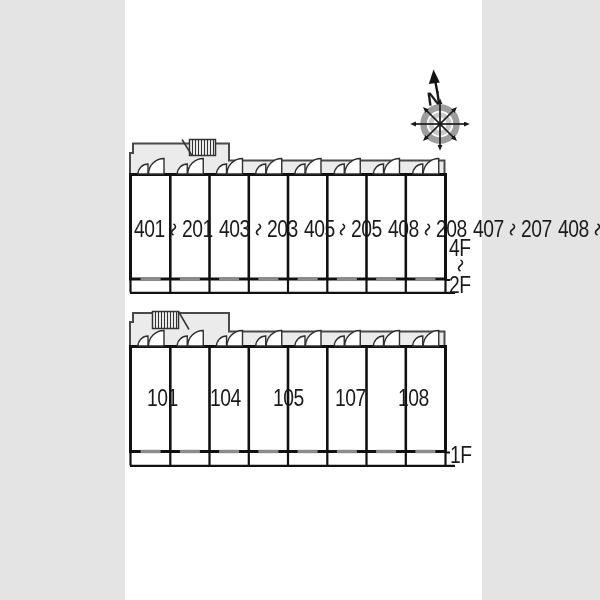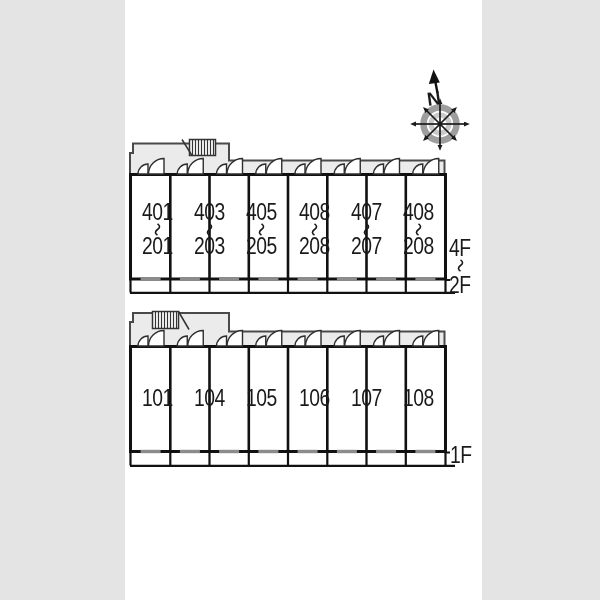--- a/index.html
+++ b/index.html
@@ -3,21 +3,21 @@
 <meta charset="utf-8">
 <style>
   html,body{margin:0;padding:0;background:#e4e4e4;}
   .canvas{position:relative;width:600px;height:600px;background:#e4e4e4;overflow:hidden;
           font-family:"Liberation Sans","DejaVu Sans",sans-serif;color:#1a1a1a;}
   .paper{position:absolute;left:125px;top:0;width:357px;height:600px;background:#ffffff;}
   svg.linework{position:absolute;left:0;top:0;}
   .units-row{position:absolute;left:131px;width:314px;height:103px;display:flex;}
   .units-row.upper{top:175px;}
   .units-row.lower{top:347px;}
-  .ucell{flex:1 1 0;display:flex;flex-direction:column;align-items:center;justify-content:center;}
+  .ucell{flex:1 1 0;display:flex;flex-direction:row;align-items:center;justify-content:center;}
   .units-row.upper .ucell{padding-top:5px;}
   .num{font-size:23px;line-height:19px;white-space:nowrap;transform:scaleX(.84);letter-spacing:-.5px;}
   .sq{margin:1px 0;}
   .floor-label{position:absolute;font-size:23px;line-height:19px;letter-spacing:-.5px;
                transform:scaleX(.84);transform-origin:0 50%;white-space:nowrap;}
   .fsq{position:absolute;}
 </style>
 </head>
 <body>
 
@@ -172,23 +172,20 @@
     <div class="ucell">
         <span class="num">101</span>
       </div>
     <div class="ucell">
         <span class="num">104</span>
       </div>
     <div class="ucell">
         <span class="num">105</span>
       </div>
     <div class="ucell">
-        <span class="num">106</span>
-      </div>
-    <div class="ucell">
         <span class="num">107</span>
       </div>
     <div class="ucell">
         <span class="num">108</span>
       </div>
   </div>
 
   <span class="floor-label" style="left:449px;top:239px;">4F</span>
   <svg class="fsq" style="left:455px;top:259px;" width="11" height="13" viewBox="0 0 11 13">
     <path d="M5.5,0.8 Q9.6,3.6 5.5,6.5 Q1.4,9.4 5.5,12.2" fill="none" stroke="#1a1a1a" stroke-width="1.6"></path>

